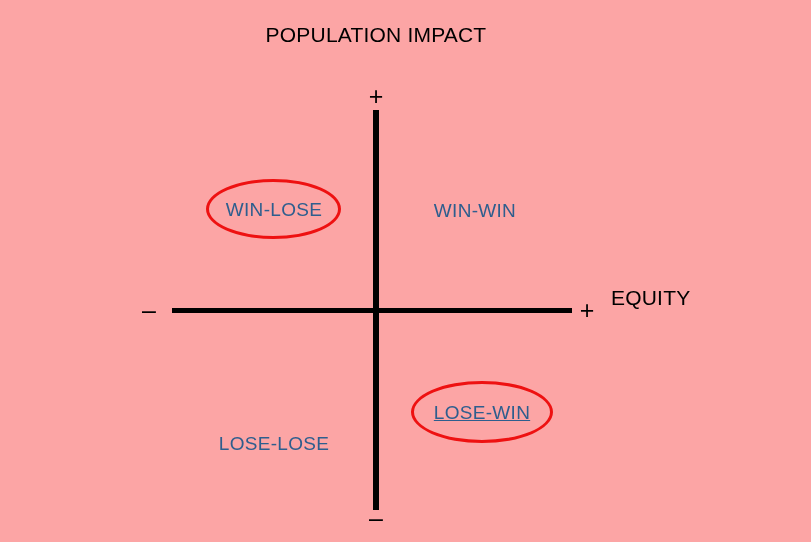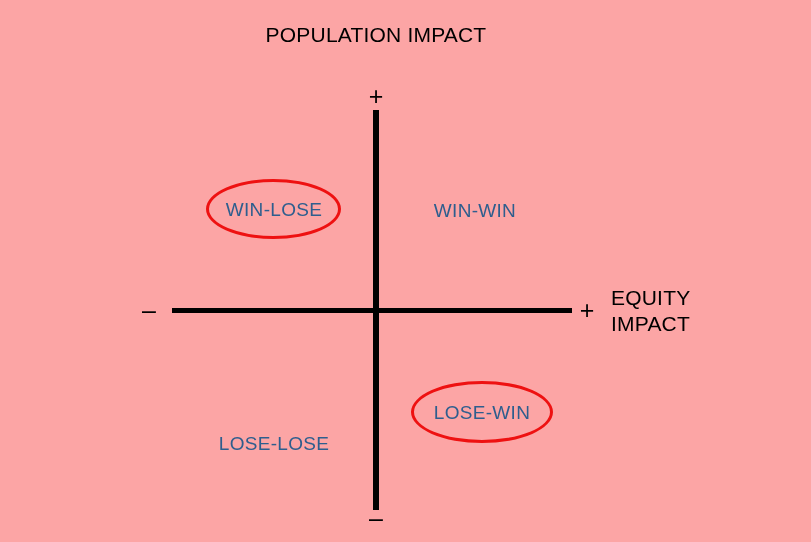--- a/index.html
+++ b/index.html
@@ -80,21 +80,21 @@
     color: #2e5e8e;
     font-size: 19px;
     line-height: 22px;
     letter-spacing: 0.3px;
     white-space: nowrap;
     text-align: center;
   }
   .quad-win-lose  { left: 204px; top: 199px; width: 140px; }
   .quad-win-win   { left: 425px; top: 200px; width: 100px; }
   .quad-lose-lose { left: 200px; top: 402px; width: 148px; margin-top: 31px; }
-  .quad-lose-win  { left: 412px; top: 402px; width: 140px; }
+  .quad-lose-win  { left: 412px; top: 402px; width: 140px; text-decoration: underline; }
 
   
   .highlight-ellipse {
     position: absolute;
     border: 3px solid #ee1111;
     border-radius: 50%;
     box-sizing: border-box;
     background: transparent;
   }
   .ellipse-win-lose { left: 206px; top: 179px; width: 135px; height: 60px; }
@@ -108,21 +108,21 @@
   <div class="axis-title-top"><span>POPULATION IMPACT</span><br></div>
 
   <div class="axis-v"></div>
   <div class="axis-h"></div>
 
   <div class="sign sign-top">+</div>
   <div class="sign sign-bottom">–</div>
   <div class="sign sign-left">–</div>
   <div class="sign sign-right">+</div>
 
-  <div class="axis-title-right"><span>EQUITY</span><br><span>IMPACT</span></div>
+  <div class="axis-title-right"><span>EQUITY</span><br></div>
 
   <div class="quad-label quad-win-lose">WIN-LOSE</div>
   <div class="quad-label quad-win-win">WIN-WIN</div>
   <div class="quad-label quad-lose-lose">LOSE-LOSE</div>
   <div class="quad-label quad-lose-win">LOSE-WIN</div>
 
   <div class="highlight-ellipse ellipse-win-lose"></div>
   <div class="highlight-ellipse ellipse-lose-win"></div>
 
 </div>

